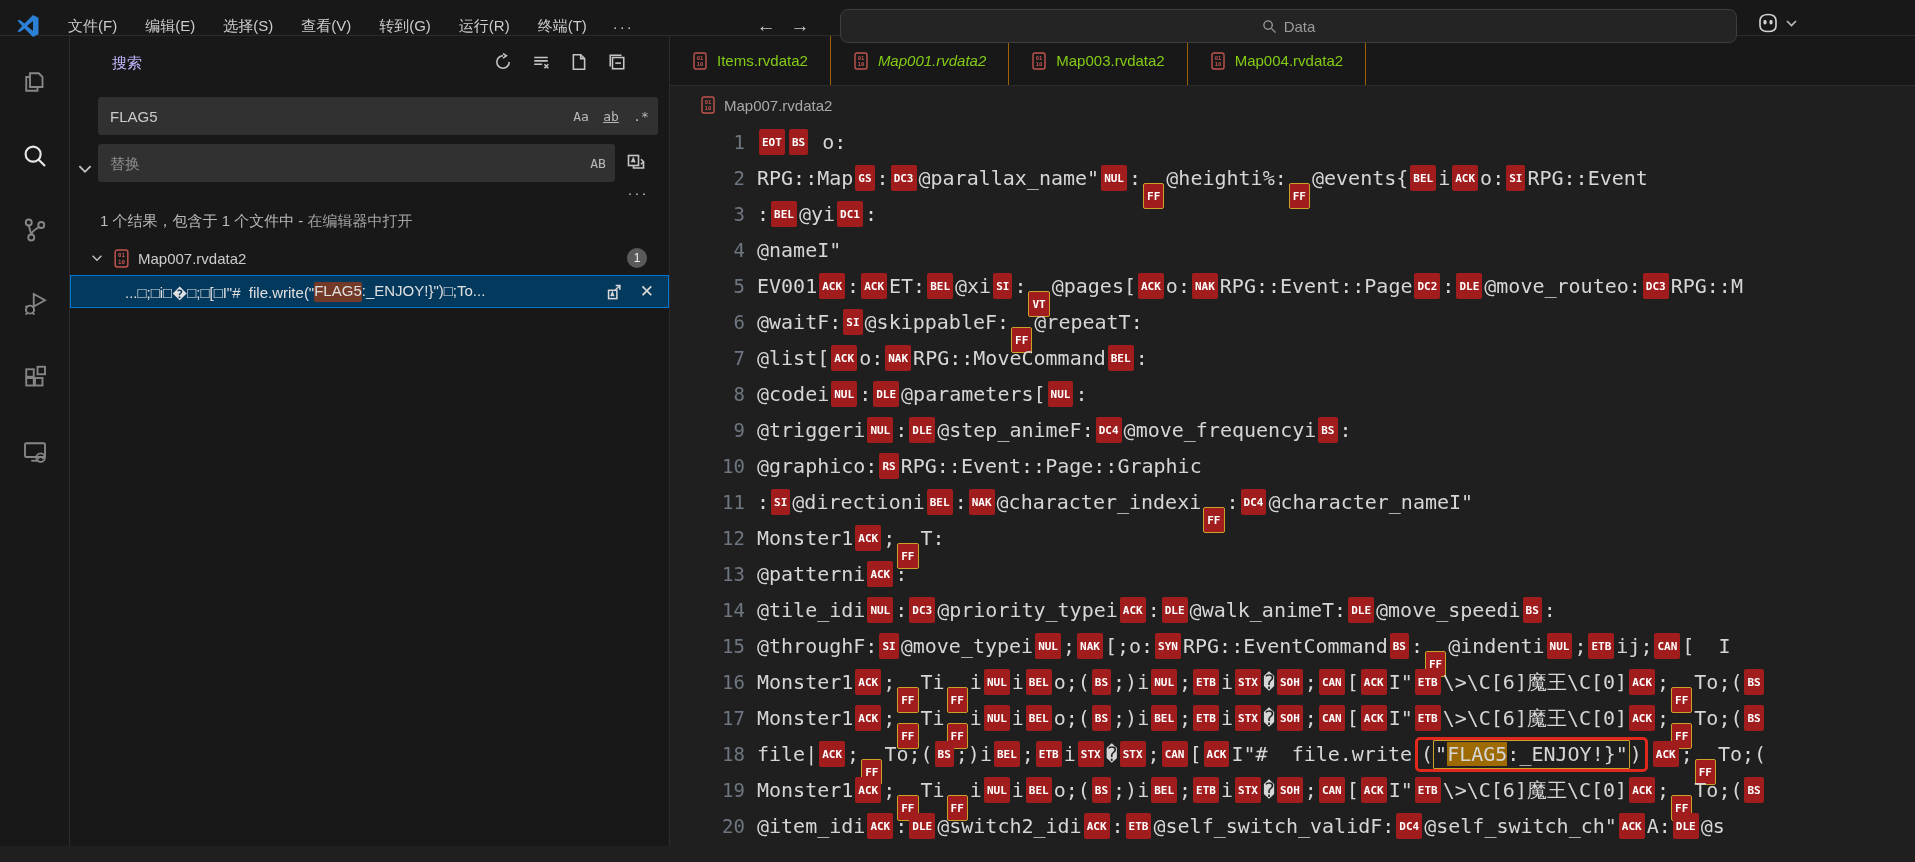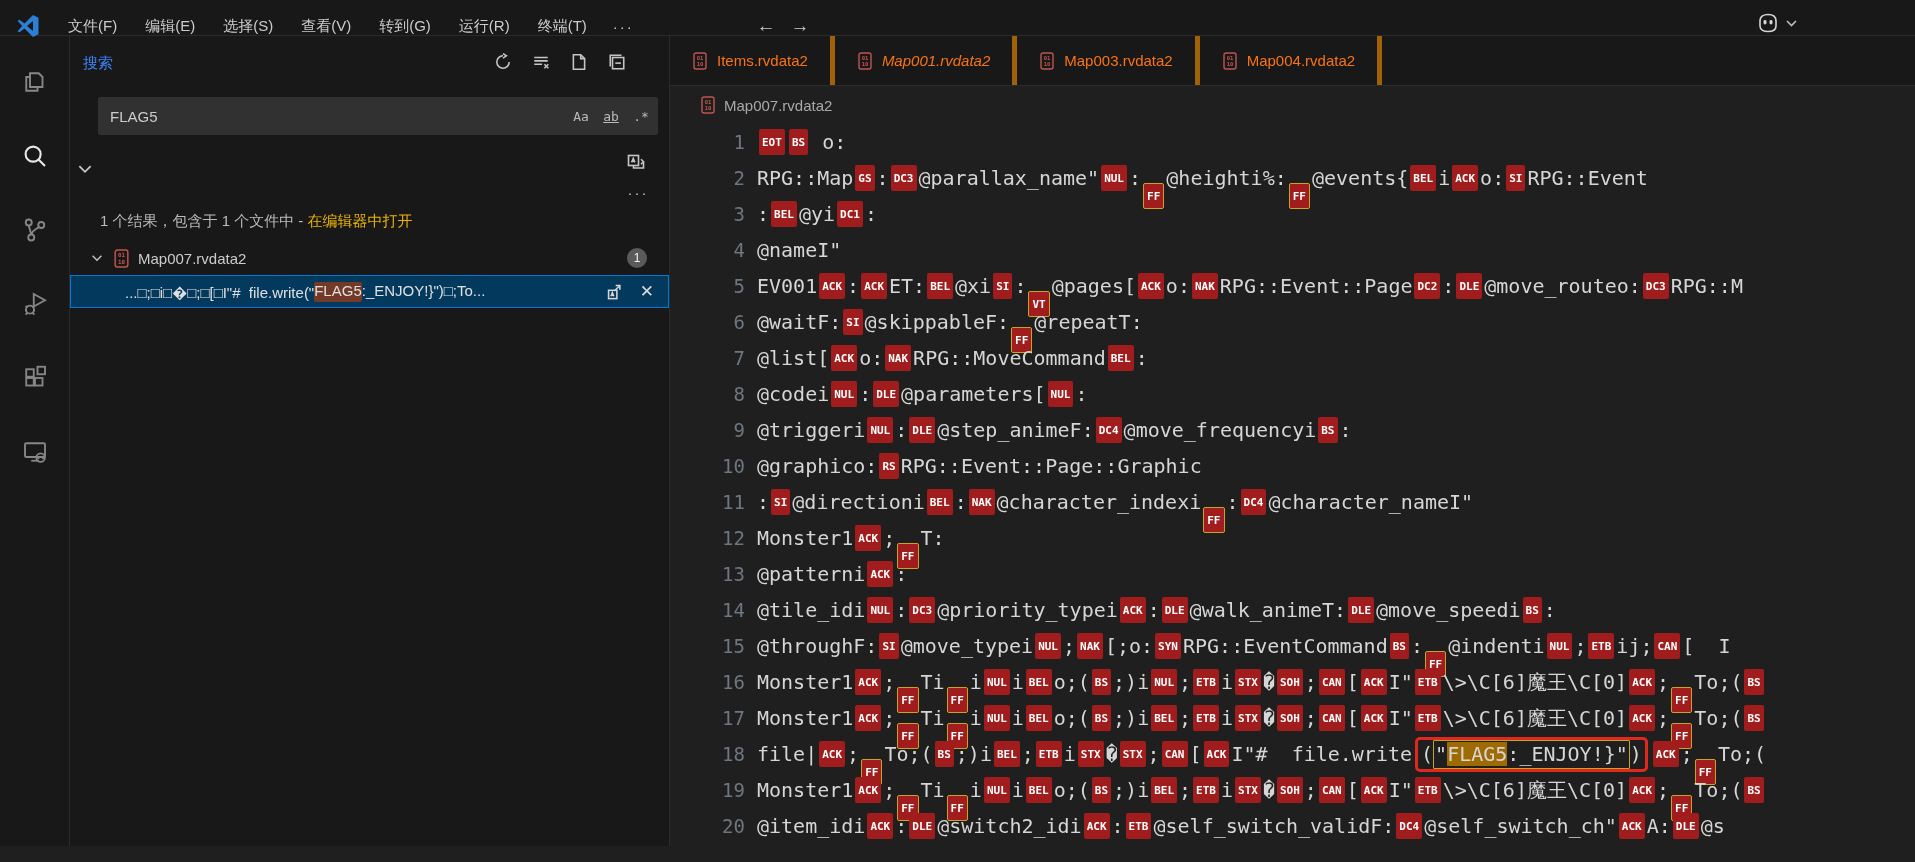--- a/index.html
+++ b/index.html
@@ -22,62 +22,62 @@
 
   
   #main { display:flex; height:810px; }
   #activitybar { width:70px; background:#181818; border-right:1px solid #2b2b2b;
     display:flex; flex-direction:column; align-items:center; padding-top:24px; gap:30px; }
   .act-item { width:44px; height:44px; display:flex; align-items:center; justify-content:center; }
   .act-item svg { stroke:#868686; }
   .act-item.active svg { stroke:#e7e7e7; }
 
   #sidebar { width:600px; background:#181818; border-right:1px solid #2b2b2b; position:relative; font-size:15px; }
-  #sb-title { position:absolute; left:13px; top:18px; color:#3b82f6; }
+  #sb-title { position:absolute; left:42px; top:18px; color:#c4b5fd; }
   #sb-actions { position:absolute; right:40px; top:14px; display:flex; gap:14px; }
   .sb-act { width:24px; height:24px; display:flex; align-items:center; justify-content:center; border-radius:4px; }
   .sb-act svg { stroke:#c5c5c5; }
   #toggle-replace { position:absolute; left:6px; top:124px; width:18px; height:18px; }
   .inputbox { position:absolute; background:#313131; border-radius:3px; height:38px; display:flex; align-items:center; }
   #search-box { left:28px; top:61px; width:560px; }
   #replace-box { left:28px; top:108px; width:517px; }
   .inputbox input { flex:1; background:transparent; border:none; outline:none; color:#cccccc;
     font-size:15px; padding:0 0 0 12px; font-family:"Liberation Sans", sans-serif; }
   .inputbox input::placeholder { color:#8f8f8f; }
   .in-toggle { color:#b9b9b9; font-size:13px; width:26px; height:26px; margin-right:4px; border-radius:4px;
     display:flex; align-items:center; justify-content:center; font-family:"DejaVu Sans Mono", monospace; }
   .u { text-decoration:underline; }
   #replace-all-btn { position:absolute; left:552px; top:113px; width:28px; height:28px;
     display:flex; align-items:center; justify-content:center; }
   #replace-all-btn svg { stroke:#c5c5c5; }
   #sb-more { position:absolute; left:554px; top:148px; width:28px; height:22px; color:#c5c5c5;
     letter-spacing:2px; font-size:15px; text-align:center; }
   #sb-summary { position:absolute; left:30px; top:176px; color:#bbbbbb; white-space:nowrap; }
-  #sb-summary a { color:#eab308; text-decoration:none; }
+  #sb-summary a { color:#a3a3a3; text-decoration:none; }
 
   #tree-file-row { position:absolute; left:0; top:206px; width:100%; height:32px; display:flex; align-items:center; }
   #tree-file-row .chev { margin-left:20px; }
   #tree-file-label { color:#cccccc; margin-left:8px; }
   #result-count-badge { position:absolute; right:22px; top:212px; min-width:20px; height:20px; border-radius:10px;
     background:#5a5a5a; color:#f4f4f4; font-size:12px; display:flex; align-items:center; justify-content:center; padding:0 5px; }
   #result-row { position:absolute; left:0; top:239px; width:100%; height:33px; background:#04395e;
     border:1px solid #0078d4; display:flex; align-items:center; }
   #result-text { margin-left:54px; width:452px; overflow:hidden; white-space:nowrap; color:#e0e0e0;
     font-size:15px; display:flex; }
   #result-text span { white-space:pre; }
   .tree-hl { background:#723a27; border-radius:2px; }
   #result-actions { position:absolute; right:14px; top:0; height:100%; display:flex; align-items:center; gap:16px; }
   #result-actions .ric { color:#d7d7d7; }
   #result-actions svg { stroke:#d7d7d7; }
 
   
   #editor { flex:1; display:flex; flex-direction:column; background:#1f1f1f; min-width:0; }
   #tabbar { height:50px; background:#181818; display:flex; border-bottom:1px solid #2b2b2b; overflow:hidden; }
-  .tab { display:flex; align-items:center; gap:9px; padding:0 22px; border-right:5px solid #a16207;
-    background:#181818; color:#f97316; font-size:15px; white-space:nowrap; }
+  .tab { display:flex; align-items:center; gap:9px; padding:0 22px; border-right:1px solid #a16207;
+    background:#181818; color:#84cc16; font-size:15px; white-space:nowrap; }
   .tab.italic .tab-label { font-style:italic; }
   #breadcrumb { height:38px; display:flex; align-items:center; gap:8px; padding-left:30px;
     color:#a9a9a9; font-size:15px; }
   #code { flex:1; overflow:hidden; }
   .line { display:flex; align-items:center; height:36px; }
   .ln { width:75px; text-align:right; color:#6e7681; font-size:19px; flex:none;
     font-family:"DejaVu Sans Mono", monospace; }
   .lc { margin-left:12px; display:flex; align-items:center; color:#d6d6d6; font-size:20px;
     font-family:"DejaVu Sans Mono", monospace; white-space:nowrap; }
   .lc span { white-space:pre; }
@@ -104,20 +104,27 @@
       <span class="menu-item">编辑(E)</span>
       <span class="menu-item">选择(S)</span>
       <span class="menu-item">查看(V)</span>
       <span class="menu-item">转到(G)</span>
       <span class="menu-item">运行(R)</span>
       <span class="menu-item">终端(T)</span>
       <span id="more-menu">···</span>
     </div>
   <div class="nav-arrow" id="nav-back">←</div>
   <div class="nav-arrow" id="nav-fwd">→</div>
+  <div id="command-center">
+    <svg width="15" height="15" viewBox="0 0 16 16" fill="none" stroke="#9b9b9b" stroke-width="1.4">
+      <circle cx="6.5" cy="6.5" r="4.5"></circle>
+        <line x1="10" y1="10" x2="14.5" y2="14.5"></line>
+    </svg>
+    <span>Data</span>
+  </div>
   <div id="copilot">
     <svg width="24" height="22" viewBox="0 0 24 22" fill="none" stroke="#d5d5d5" stroke-width="1.6">
       <path d="M4 9 C4 4 8 2.5 12 2.5 C16 2.5 20 4 20 9 L20 14 C20 18 16 19.5 12 19.5 C8 19.5 4 18 4 14 Z"></path>
       <rect x="7.5" y="8" width="3" height="4.5" rx="1.4" fill="#d5d5d5" stroke="none"></rect>
       <rect x="13.5" y="8" width="3" height="4.5" rx="1.4" fill="#d5d5d5" stroke="none"></rect>
     </svg>
     <svg width="11" height="8" viewBox="0 0 11 8" fill="none" stroke="#bdbdbd" stroke-width="1.6">
       <polyline points="1,2 5.5,6.5 10,2"></polyline>
     </svg>
   </div>
@@ -205,20 +212,24 @@
       <polyline points="3,5.5 8,10.5 13,5.5"></polyline>
     </svg>
 
     <div class="inputbox" id="search-box">
       <input value="FLAG5" style="">
       <div class="in-toggle">Aa</div>
       <div class="in-toggle u">ab</div>
       <div class="in-toggle">.*</div>
     </div>
 
+    <div class="inputbox" id="replace-box">
+      <input placeholder="替换" style="">
+      <div class="in-toggle">AB</div>
+    </div>
     <div id="replace-all-btn">
       <svg width="20" height="20" viewBox="0 0 16 16" fill="none" stroke-width="1.3">
         <rect x="2" y="2" width="8" height="8"></rect>
           <path d="M4.5 7.5 L5.8 4.5 L7.1 7.5 M5 6.6 L6.6 6.6"></path>
         <path d="M12 5 L14 7 L12 9"></path>
           <path d="M14 7 L14 12 L6 12 L6 10"></path>
       </svg>
     </div>
     <div id="sb-more">···</div>
 

